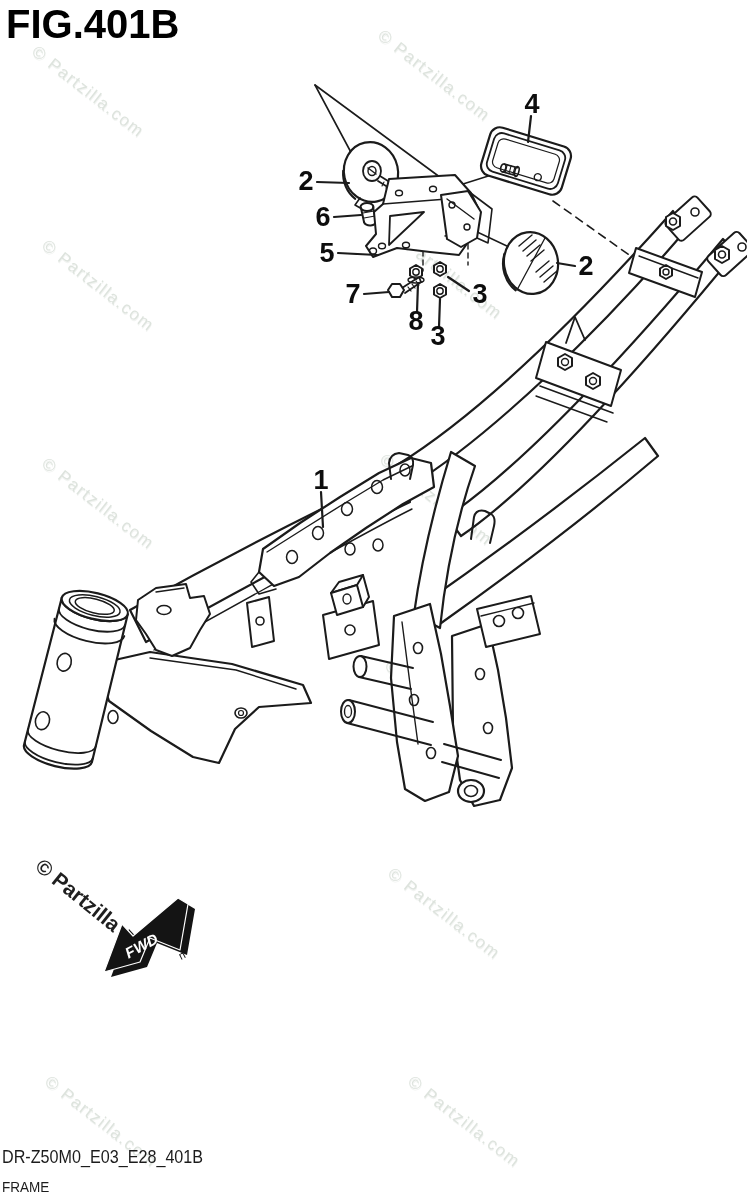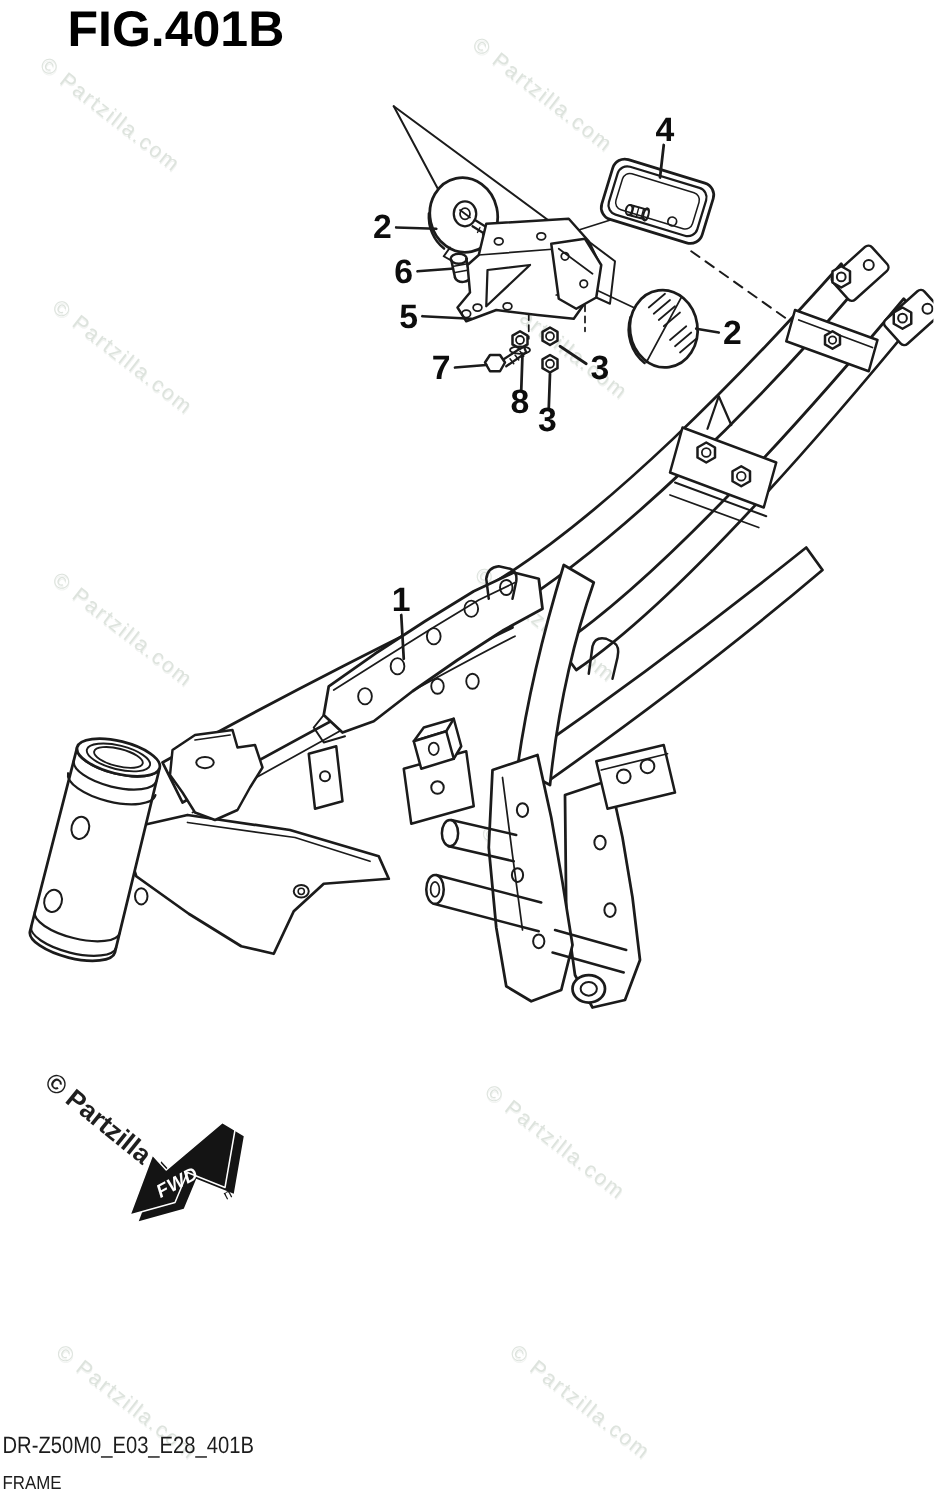--- a/index.html
+++ b/index.html
@@ -1,19 +1,19 @@
 <!DOCTYPE html>
 <html><head>
 <meta charset="utf-8">
 <style>
   html,body{margin:0;padding:0;background:#ffffff;}
   .page{position:relative;width:747px;height:1200px;background:#ffffff;overflow:hidden;
         font-family:"Liberation Sans",sans-serif;}
   .fig-title{position:absolute;left:6px;top:2px;font-size:40px;font-weight:900;
-             letter-spacing:0px;color:#000;margin-left:48px;}
+             letter-spacing:0px;color:#000;}
   .wm{position:absolute;font-size:17px;letter-spacing:1.5px;color:#dde3dd;
       text-shadow:1px 1px 0 #f2f4f2;white-space:nowrap;
       transform:rotate(38deg);transform-origin:0 0;}
   .callout{position:absolute;font-size:27px;line-height:30px;font-weight:bold;color:#0d0d0d;
            transform:translateX(-50%);}
   .stamp-copy{position:absolute;left:46px;top:854px;font-size:21px;font-weight:bold;
               color:#1f1f1f;white-space:nowrap;transform:rotate(39deg);transform-origin:0 0;}
   .footer-code{position:absolute;left:2px;top:1146px;font-size:19px;color:#1c1c1c;
                transform:scaleX(0.85);transform-origin:0 0;white-space:nowrap;}
   .footer-name{position:absolute;left:2px;top:1178px;font-size:15px;color:#1c1c1c;

